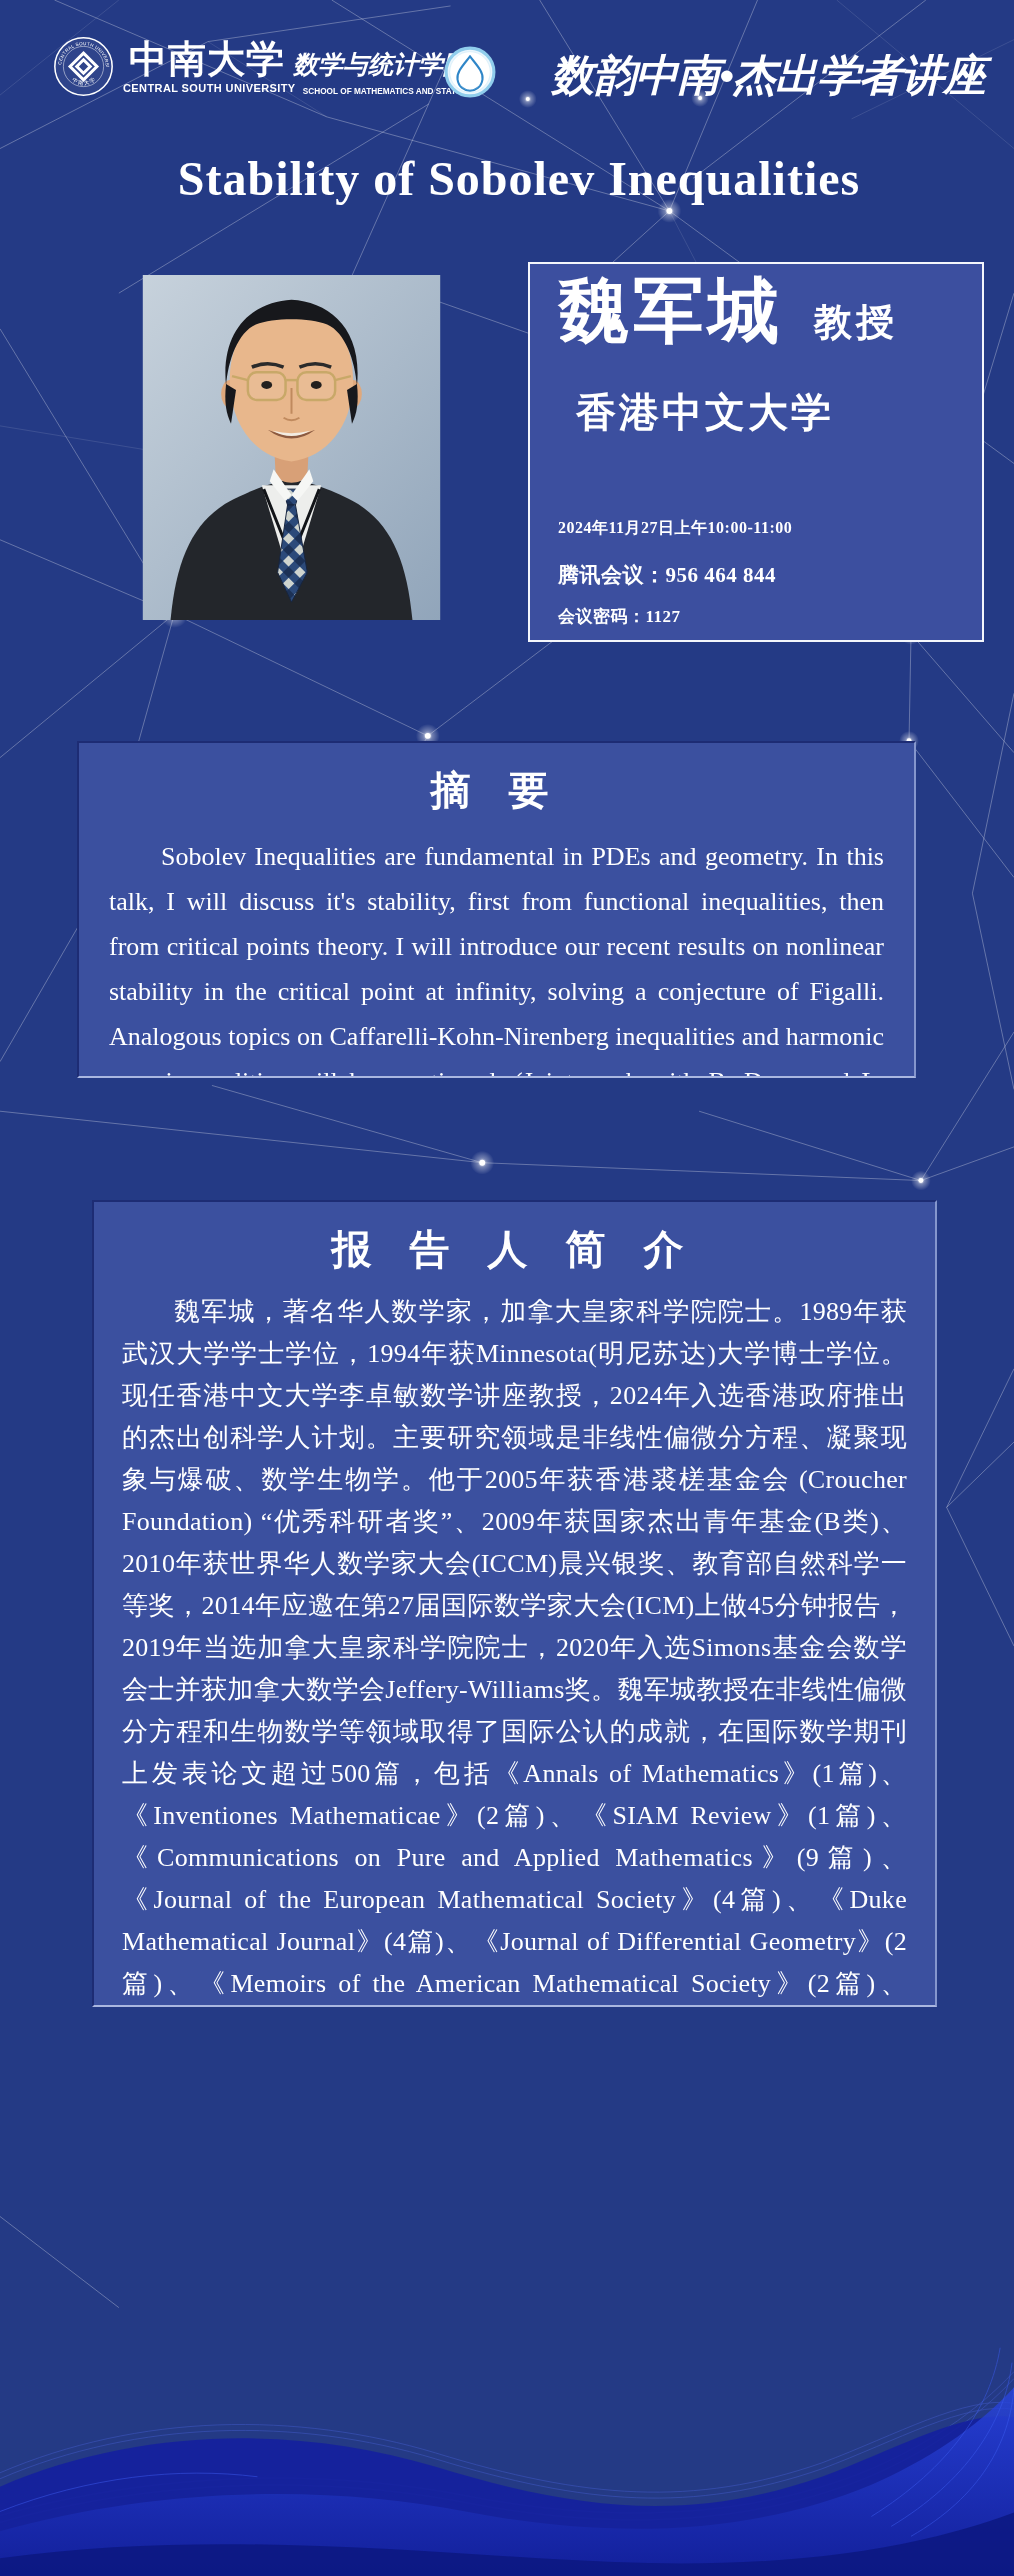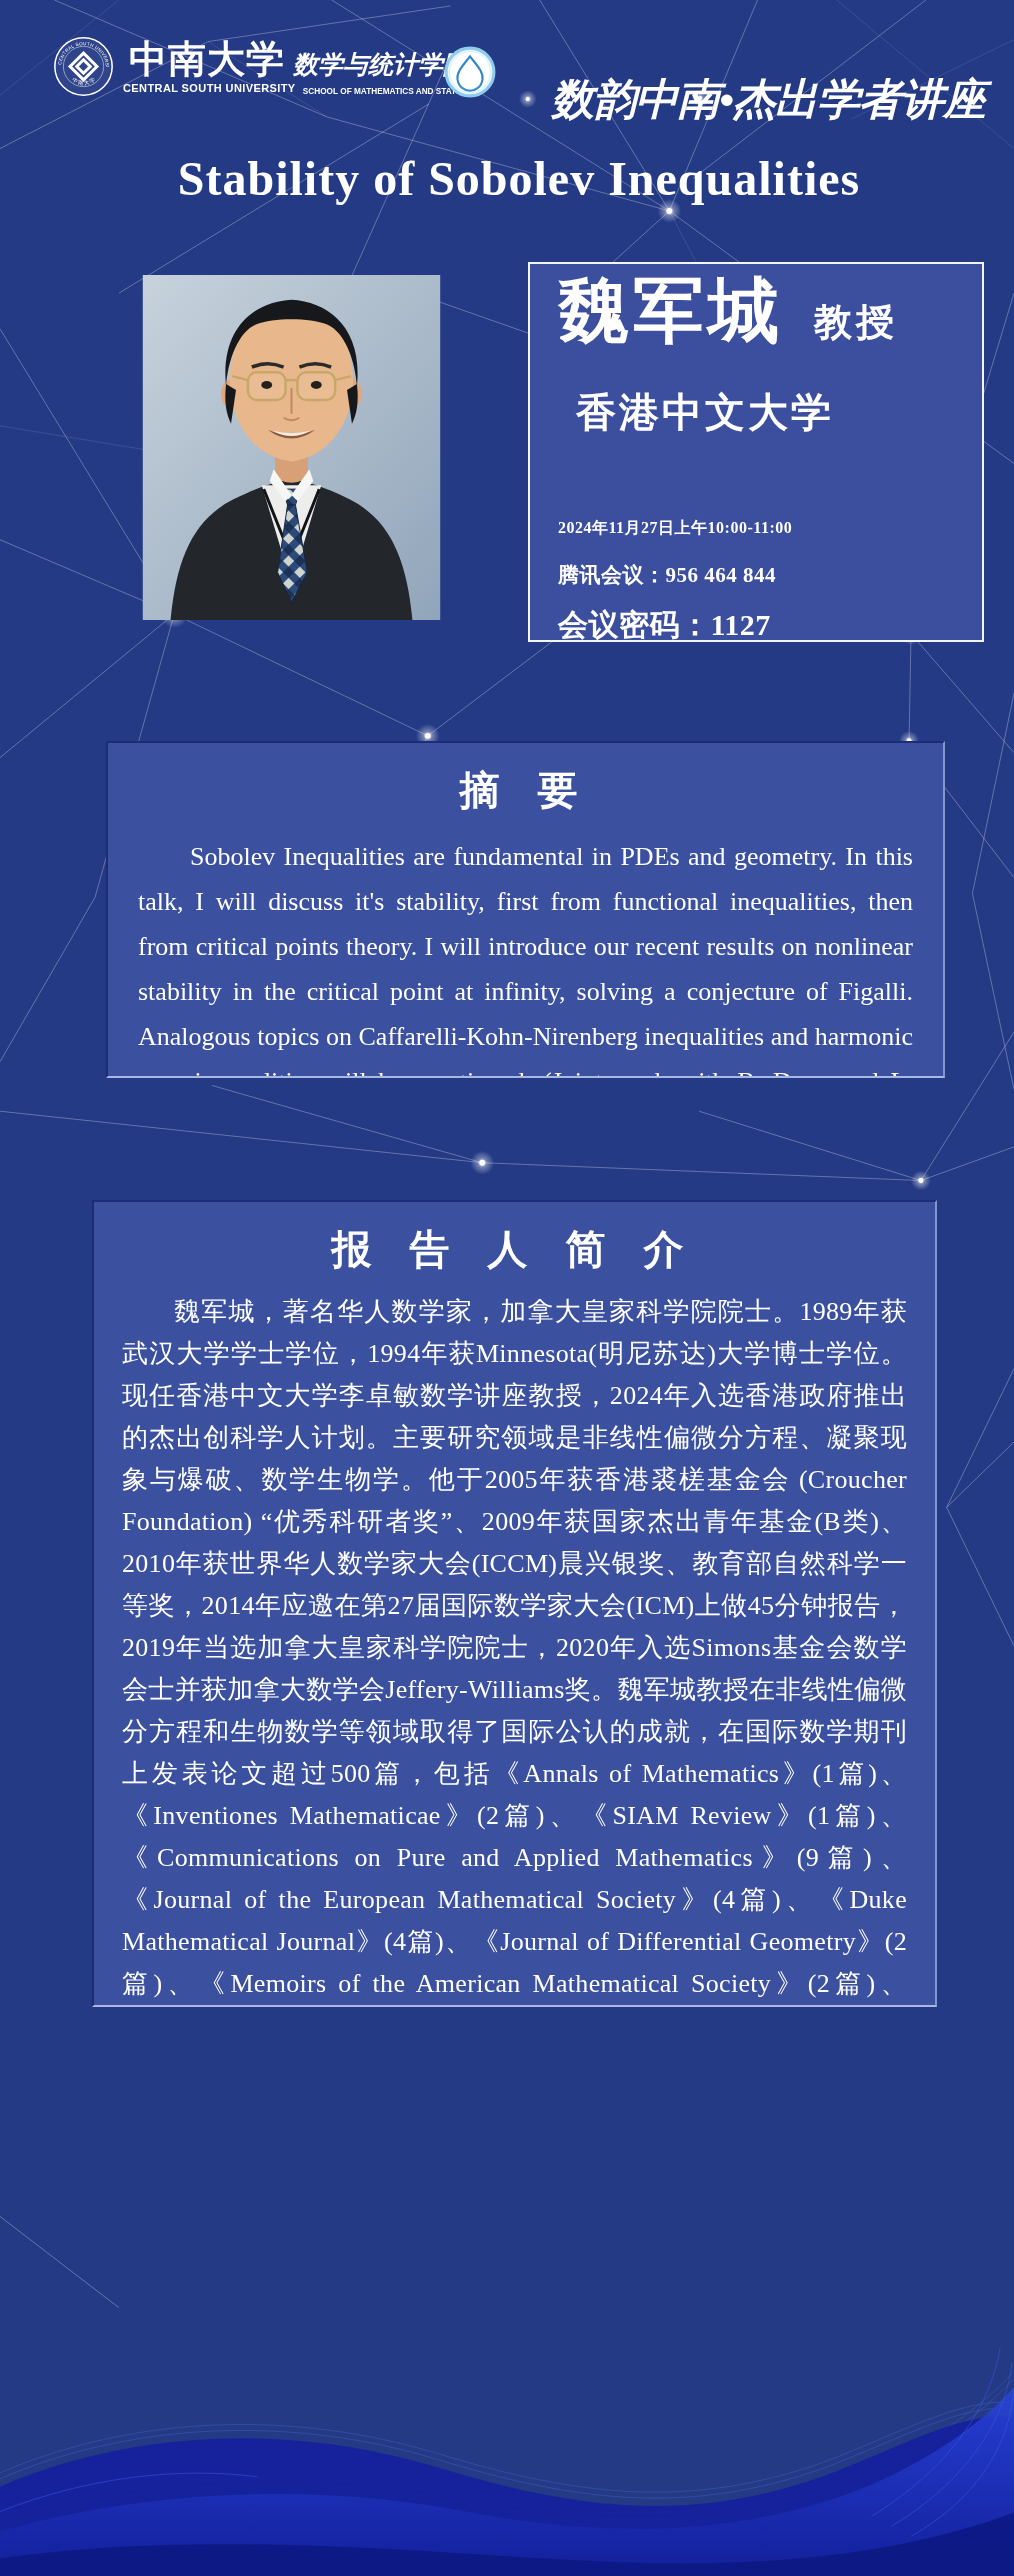--- a/index.html
+++ b/index.html
@@ -10,41 +10,41 @@
   .hdr-emblem{position:absolute;left:53px;top:36px;width:61px;height:61px;}
   .univ-block{position:absolute;left:123px;top:38px;width:168px;text-align:center;}
   .univ-zh{font-size:38px;font-weight:bold;letter-spacing:1px;line-height:42px;white-space:nowrap;}
   .univ-en{font-family:"Liberation Sans",sans-serif;font-size:11px;font-weight:bold;letter-spacing:0.4px;margin-top:2px;white-space:nowrap;}
   .school-block{position:absolute;left:293px;top:50px;width:163px;text-align:center;}
   .school-zh{font-size:25px;font-weight:bold;font-style:italic;line-height:30px;white-space:nowrap;}
   .school-en{font-family:"Liberation Sans",sans-serif;font-size:9.4px;font-weight:bold;margin-top:5px;white-space:nowrap;
              transform:scaleX(.88);transform-origin:center;}
   .drop-logo{position:absolute;left:444px;top:46px;width:52px;height:52px;}
   .series-title{position:absolute;left:547px;top:47px;width:442px;text-align:center;
-                font-size:43px;font-weight:bold;font-style:italic;letter-spacing:-1px;white-space:nowrap;margin-top:24px;}
+                font-size:43px;font-weight:bold;font-style:italic;letter-spacing:-1px;white-space:nowrap;}
   
   .talk-title{position:absolute;left:0;top:151px;width:1014px;text-align:center;
               font-size:48px;font-weight:bold;letter-spacing:1px;}
   
   .photo{position:absolute;left:142px;top:275px;width:299px;height:345px;}
   .info-box{position:absolute;left:528px;top:262px;width:456px;height:380px;
             background:#3c4f9f;border:2px solid #f4f6fc;box-sizing:border-box;}
   .name-row{position:absolute;left:28px;top:8px;display:flex;align-items:baseline;}
   .sp-name{font-size:71px;font-weight:bold;letter-spacing:4px;line-height:1.1;}
   .sp-title{font-size:38px;font-weight:bold;letter-spacing:4px;margin-left:31px;}
   .sp-affil{position:absolute;left:46px;top:121px;font-size:40px;font-weight:bold;letter-spacing:3px;}
   .meet-line{position:absolute;left:28px;font-size:16px;font-weight:bold;letter-spacing:0.5px;white-space:nowrap;}
   .meet-date{top:254px;}
   .meet-id{top:297px;font-size:21px;}
-  .meet-pwd{top:341px;font-size:30px;}
+  .meet-pwd{top:341px;font-size:17px;}
   
   .panel{position:absolute;background:#3b509f;box-sizing:border-box;
          border-top:2px solid #1d2c74;border-left:2px solid #1d2c74;
          border-right:2px solid #8596cd;border-bottom:2px solid #aab7e0;overflow:hidden;}
-  .abstract-panel{left:106px;top:741px;width:839px;height:337px;}
+  .abstract-panel{left:77px;top:741px;width:839px;height:337px;}
   .bio-panel{left:92px;top:1200px;width:845px;height:807px;}
   .panel h2{margin:20px 0 0 0;text-align:center;font-size:40px;font-weight:bold;letter-spacing:14px;}
   .panel p{color:#ffffff;text-align:justify;text-indent:2em;}
   .abstract-body{margin:16px 30px 0 30px;font-size:26px;line-height:45px;}
   .bio-body{margin:14px 28px 0 28px;font-size:26px;line-height:42px;letter-spacing:0.3px;}
 </style>
 </head>
 <body>
 
 <div class="poster">

